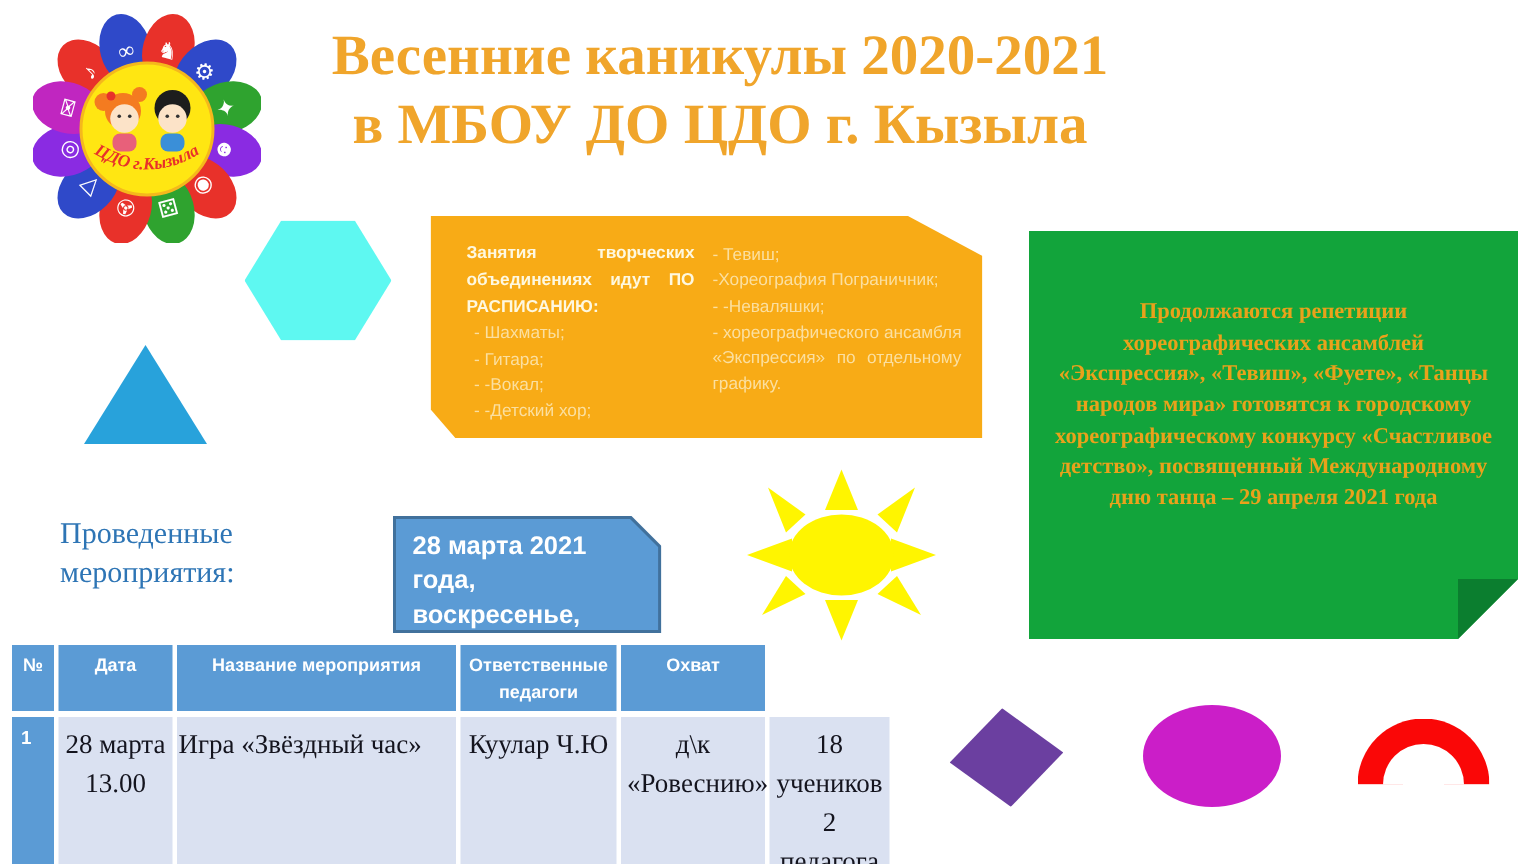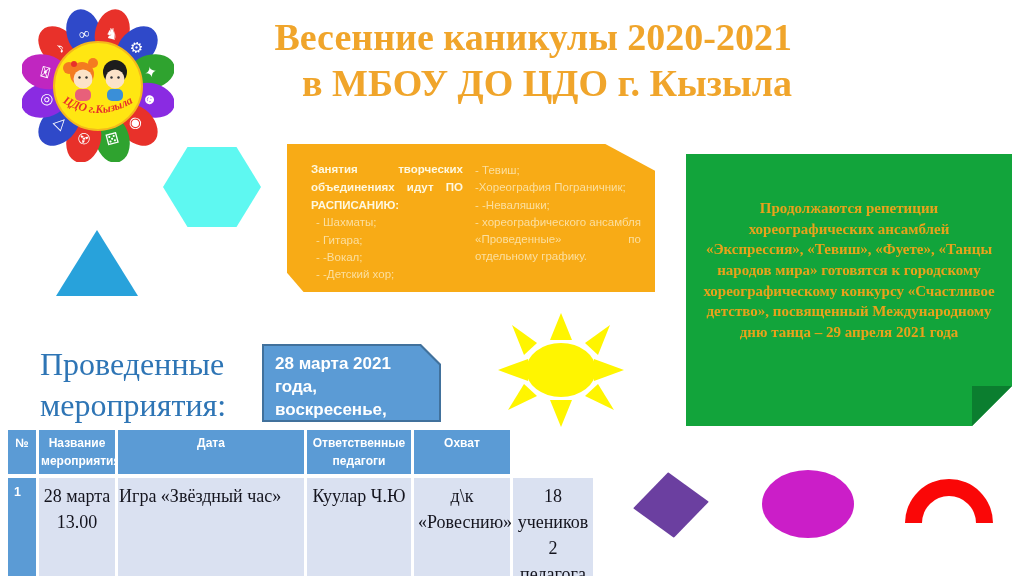--- a/index.html
+++ b/index.html
@@ -1,20 +1,20 @@
 <!DOCTYPE html>
 <html><head>
 <meta charset="utf-8">
 <style>
   html,body{margin:0;padding:0;}
   body{width:1024px;height:576px;background:#ffffff;font-family:"Liberation Serif",serif;}
   .slide{position:relative;width:1024px;height:576px;overflow:hidden;background:#fff;}
 
   
-  .title{position:absolute;left:168px;top:14px;width:624px;text-align:right;
+  .title{position:absolute;left:168px;top:14px;width:624px;text-align:center;
          color:#F0A52B;font-weight:bold;font-size:38px;line-height:1.22;
          font-family:"Liberation Serif",serif;}
 
   
   .logo{position:absolute;left:22px;top:6px;width:152px;height:156px;}
 
   
   .hexagon{position:absolute;left:163px;top:147px;width:98px;height:80px;background:#5EF8F1;
            clip-path:polygon(25% 0,75% 0,100% 50%,75% 100%,25% 100%,0 50%);}
   .triangle{position:absolute;left:56px;top:230px;width:82px;height:66px;background:#28A2DB;
@@ -42,21 +42,21 @@
   .green-note{position:absolute;left:686px;top:154px;width:326px;height:272px;background:#12A43B;
               clip-path:polygon(0 0,100% 0,100% calc(100% - 40px),calc(100% - 40px) 100%,0 100%);
               box-sizing:border-box;padding:44px 17px 0 17px;}
   .green-note-text{color:#E9A21B;font-weight:bold;font-size:15px;line-height:1.38;text-align:center;
                    font-family:"Liberation Serif",serif;}
   .green-fold{position:absolute;left:972px;top:386px;width:40px;height:40px;background:#0B7E2F;
               clip-path:polygon(0 0,100% 0,0 100%);}
 
   
   .events-heading{position:absolute;left:40px;top:344px;width:235px;color:#2E75B5;
-                  font-size:32px;line-height:1.28;font-family:"Liberation Serif",serif;}
+                  font-size:20px;line-height:1.28;font-family:"Liberation Serif",serif;}
 
   
   .date-banner-outer{position:absolute;left:262px;top:344px;width:179px;height:78px;background:#41719C;
                      clip-path:polygon(0 0,calc(100% - 20px) 0,100% 20px,100% 100%,0 100%);}
   .date-banner-inner{position:absolute;left:2px;top:2px;right:2px;bottom:2px;background:#5B9BD5;
                      clip-path:polygon(0 0,calc(100% - 19px) 0,100% 19px,100% 100%,0 100%);
                      color:#fff;font-family:"Liberation Sans",sans-serif;font-weight:bold;
                      font-size:17px;line-height:1.35;box-sizing:border-box;padding:7px 8px 0 11px;}
 
   
@@ -165,21 +165,21 @@
       <div class="plaque-heading">Занятия творческих объединениях идут ПО РАСПИСАНИЮ:</div>
       <div class="plaque-item">- Шахматы;</div>
       <div class="plaque-item">- Гитара;</div>
       <div class="plaque-item">- -Вокал;</div>
       <div class="plaque-item">- -Детский хор;</div>
     </div>
     <div class="plaque-right">
       <div class="plaque-item">- Тевиш;</div>
       <div class="plaque-item">-Хореография Пограничник;</div>
       <div class="plaque-item">- -Неваляшки;</div>
-      <div class="plaque-item">- хореографического ансамбля «Проведенные» по отдельному графику.</div>
+      <div class="plaque-item">- хореографического ансамбля «Экспрессия» по отдельному графику.</div>
       <div class="plaque-footer">Охват более 87 обучающихся.</div>
     </div>
   </div>
 
   <div class="green-note">
     <div class="green-note-text">Продолжаются репетиции хореографических ансамблей «Экспрессия», «Тевиш», «Фуете», «Танцы народов мира» готовятся к городскому хореографическому конкурсу «Счастливое детство», посвященный Международному дню танца – 29 апреля 2021 года</div>
   </div>
   <div class="green-fold"></div>
 
   <div class="events-heading">Проведенные мероприятия:</div>
@@ -198,22 +198,22 @@
       <polygon points="40,31 27,43 15,13"></polygon>
       <polygon points="88,84 101,72 117,98"></polygon>
       <polygon points="40,84 27,72 11,98"></polygon>
       <ellipse cx="64" cy="58" rx="35" ry="27"></ellipse>
     </g>
   </svg>
 
   <div class="table">
     <div class="thead">
       <div class="th">№</div>
+      <div class="th">Дата</div>
       <div class="th">Название мероприятия</div>
-      <div class="th">Дата</div>
       <div class="th">Ответственные педагоги</div>
       <div class="th">Охват</div>
     </div>
     <div class="trow">
       <div class="td num">1</div>
       <div class="td">28 марта 13.00</div>
       <div class="td name">Игра «Звёздный час»</div>
       <div class="td">Куулар Ч.Ю</div>
       <div class="td">д\к «Ровеснию»</div>
       <div class="td">18 учеников 2 педагога</div>

